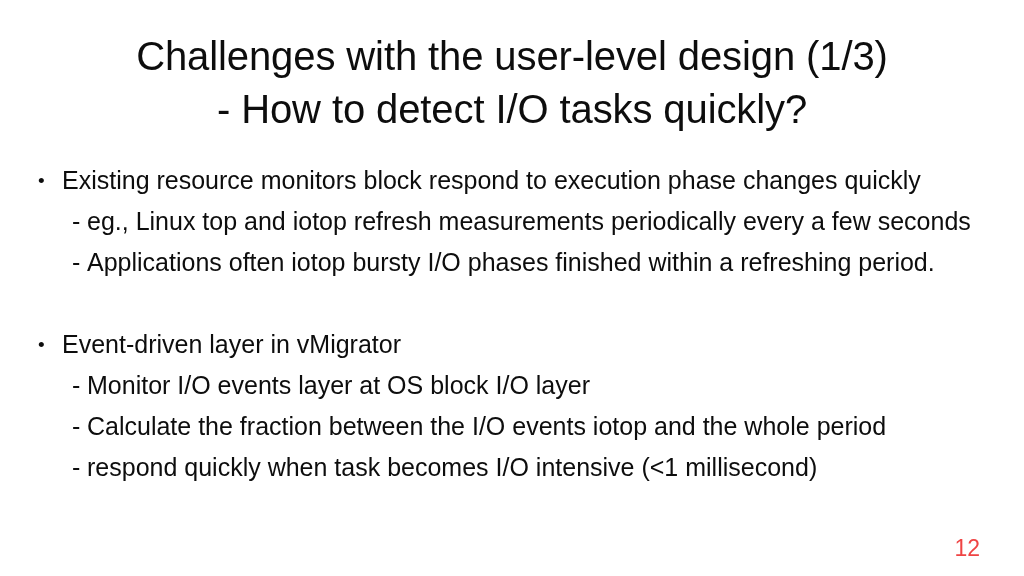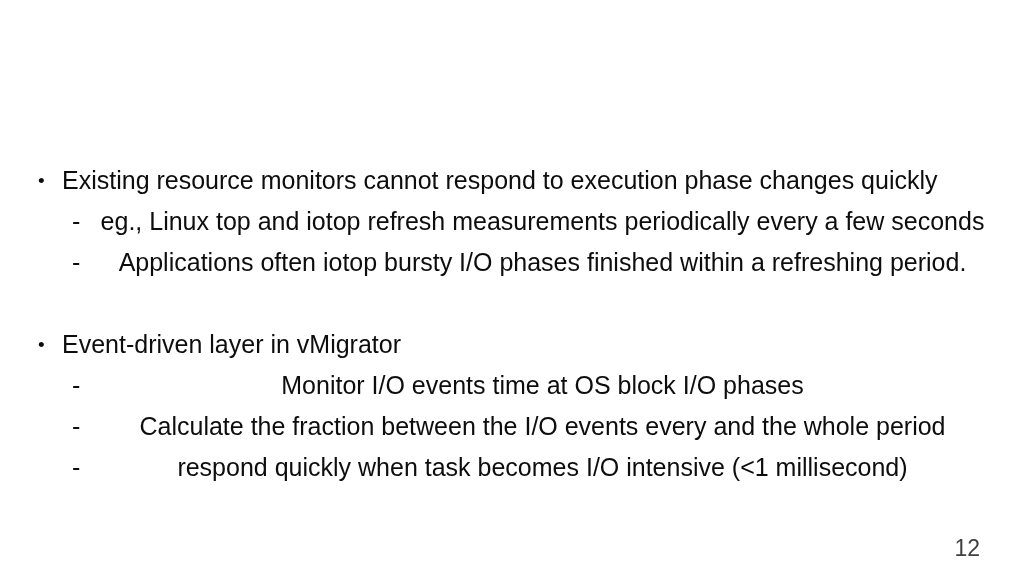--- a/index.html
+++ b/index.html
@@ -74,49 +74,52 @@
     white-space: nowrap;
     padding-left: 34px;
   }
   .sub-line .dash-mark {
     width: 15px;
     flex: 0 0 15px;
     text-align: left;
   }
   .sub-line .sub-text {
     flex: 1 1 auto;
-    text-align: center;
   }
 
   .spacer-line {
     height: 41px;
   }
 
   
   .page-number {
     position: absolute;
     right: 44px;
     bottom: 14px;
     font-size: 23px;
     line-height: 28px;
-    color: #404040;
+    color: #ef4444;
     text-align: right;
   }
 </style>
 </head>
 <body>
 
 <div class="slide">
 
+  <div class="slide-title">
+    <span class="title-line">Challenges with the user-level design (1/3)</span>
+    <span class="title-line">- How to detect I/O tasks quickly?</span>
+  </div>
 
   <div class="body-block">
 
     <div class="bullet-line">
       <span class="bullet-mark">•</span>
-      <span class="bullet-text">Existing resource monitors cannot respond to execution phase changes quickly</span>
+      <span class="bullet-text">Existing resource monitors block respond to execution phase changes quickly</span>
     </div>
 
     <div class="sub-line">
       <span class="dash-mark">-</span>
       <span class="sub-text">eg., Linux top and iotop refresh measurements periodically every a few seconds</span>
     </div>
 
     <div class="sub-line">
       <span class="dash-mark">-</span>
       <span class="sub-text">Applications often iotop bursty I/O phases finished within a refreshing period.</span>
@@ -124,26 +127,26 @@
 
     <div class="spacer-line"></div>
 
     <div class="bullet-line">
       <span class="bullet-mark">•</span>
       <span class="bullet-text">Event-driven layer in vMigrator</span>
     </div>
 
     <div class="sub-line">
       <span class="dash-mark">-</span>
-      <span class="sub-text">Monitor I/O events time at OS block I/O phases</span>
+      <span class="sub-text">Monitor I/O events layer at OS block I/O layer</span>
     </div>
 
     <div class="sub-line">
       <span class="dash-mark">-</span>
-      <span class="sub-text">Calculate the fraction between the I/O events every and the whole period</span>
+      <span class="sub-text">Calculate the fraction between the I/O events iotop and the whole period</span>
     </div>
 
     <div class="sub-line">
       <span class="dash-mark">-</span>
       <span class="sub-text">respond quickly when task becomes I/O intensive (&lt;1 millisecond)</span>
     </div>
 
   </div>
 
   <div class="page-number">12</div>

